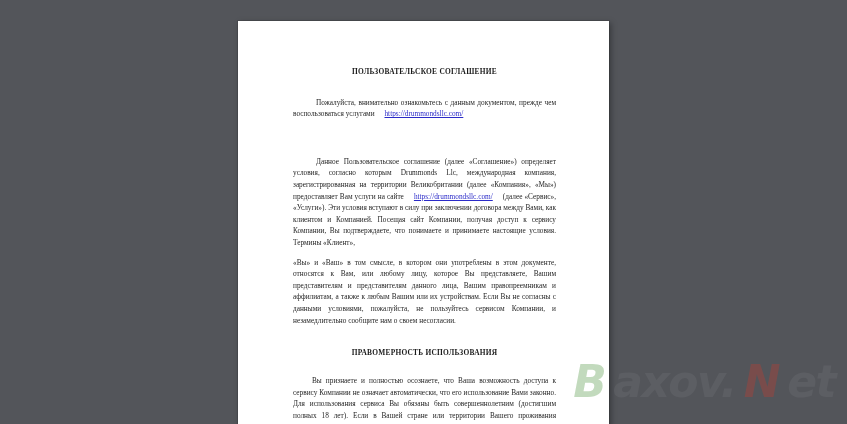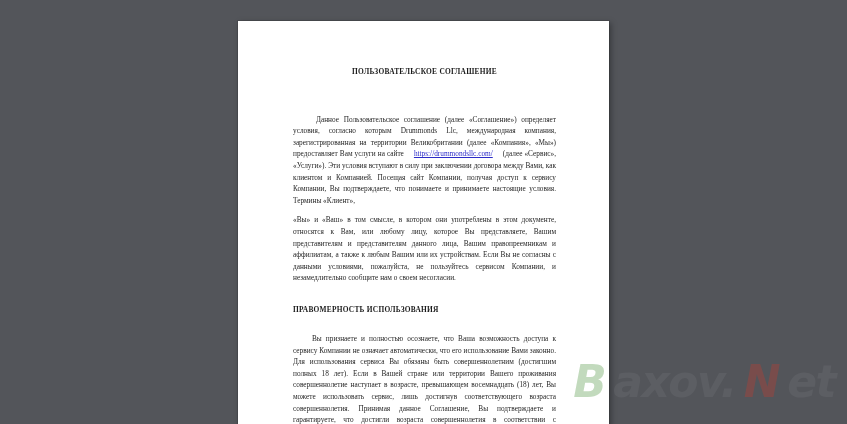--- a/index.html
+++ b/index.html
@@ -49,21 +49,21 @@
     text-align: center;
     letter-spacing: 0.25px;
     color: #1a1a1a;
     margin-top: 37px;
     line-height: 11.6px;
   }
 
   .section-heading {
     font-size: 7.4px;
     font-weight: bold;
-    text-align: left;
+    text-align: center;
     letter-spacing: 0.25px;
     color: #1a1a1a;
     margin-top: 12.5px;
     margin-bottom: 1px;
     line-height: 11.6px;
   }
 
   p.body-text {
     font-size: 7.3px;
     line-height: 11.6px;
@@ -110,20 +110,21 @@
 </head>
 <body>
 
 <div id="viewer">
 
   <div id="page">
     <div id="page-inner">
 
       <div class="doc-title">ПОЛЬЗОВАТЕЛЬСКОЕ СОГЛАШЕНИЕ</div>
 
+      <p class="body-text intro"><span>Пожалуйста, внимательно ознакомьтесь с данным документом, прежде чем воспользоваться услугами </span><a class="doc-link" href="#">https://drummondsllc.com/</a></p>
 
       <p class="body-text para"><span>Данное Пользовательское соглашение (далее «Соглашение») определяет условия, согласно которым Drummonds Llc, международная компания, зарегистрированная на территории Великобритании (далее «Компания», «Мы») предоставляет Вам услуги на сайте </span><a class="doc-link" href="#">https://drummondsllc.com/</a><span> (далее «Сервис», «Услуги»). Эти условия вступают в силу при заключении договора между Вами, как клиентом и Компанией. Посещая сайт Компании, получая доступ к сервису Компании, Вы подтверждаете, что понимаете и принимаете настоящие условия. Термины «Клиент»,</span></p>
 
       <p class="body-text" style="text-indent:0; margin-top:0;">«Вы» и «Ваш» в том смысле, в котором они употреблены в этом документе, относятся к Вам, или любому лицу, которое Вы представляете, Вашим представителям и представителям данного лица, Вашим правопреемникам и аффилиатам, а также к любым Вашим или их устройствам. Если Вы не согласны с данными условиями, пожалуйста, не пользуйтесь сервисом Компании, и незамедлительно сообщите нам о своем несогласии.</p>
 
       <div class="section-heading">ПРАВОМЕРНОСТЬ ИСПОЛЬЗОВАНИЯ</div>
 
       <p class="body-text para" style="margin-top:9px;">Вы признаете и полностью осознаете, что Ваша возможность доступа к сервису Компании не означает автоматически, что его использование Вами законно. Для использования сервиса Вы обязаны быть совершеннолетним (достигшим полных 18 лет). Если в Вашей стране или территории Вашего проживания совершеннолетие наступает в возрасте, превышающем восемнадцать (18) лет, Вы можете использовать сервис, лишь достигнув соответствующего возраста совершеннолетия. Принимая данное Соглашение, Вы подтверждаете и гарантируете, что достигли возраста совершеннолетия в соответствии с вышеизложенным. Компания оставляет за собой право потребовать документарное подтверждение Вашего возраста. Действие Вашего счета может быть приостановлено до получения адекватного подтверждения Вашего возраста, в случае, если такое подтверждение затребовано Компанией. Использование сервиса Компании также не может осуществляться в странах и на территориях, где данный вид финансовых операций не является разрешенным. Использование сервиса не допускается, если Вы являетесь резидентом или гражданином Соединенных Штатов Америки. Принимая данное Соглашение, Вы подтверждаете и гарантируете, что являетесь резидентом страны или территории, где использование сервиса не запрещено, подтверждаете и гарантируете, что Вы не находитесь в США, не являетесь резидентом или гражданином Соединенных Штатов Америки. Более детальную информацию смотрите в разделе «Предупреждение о</p>
 
     </div>

